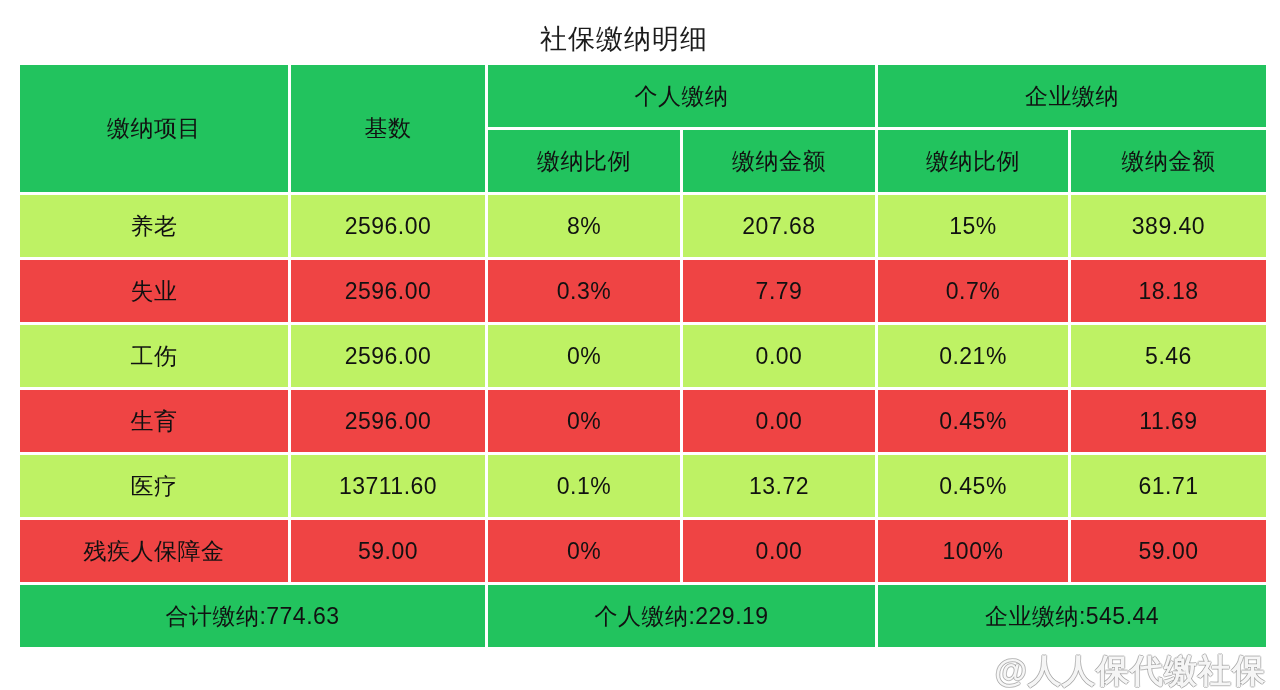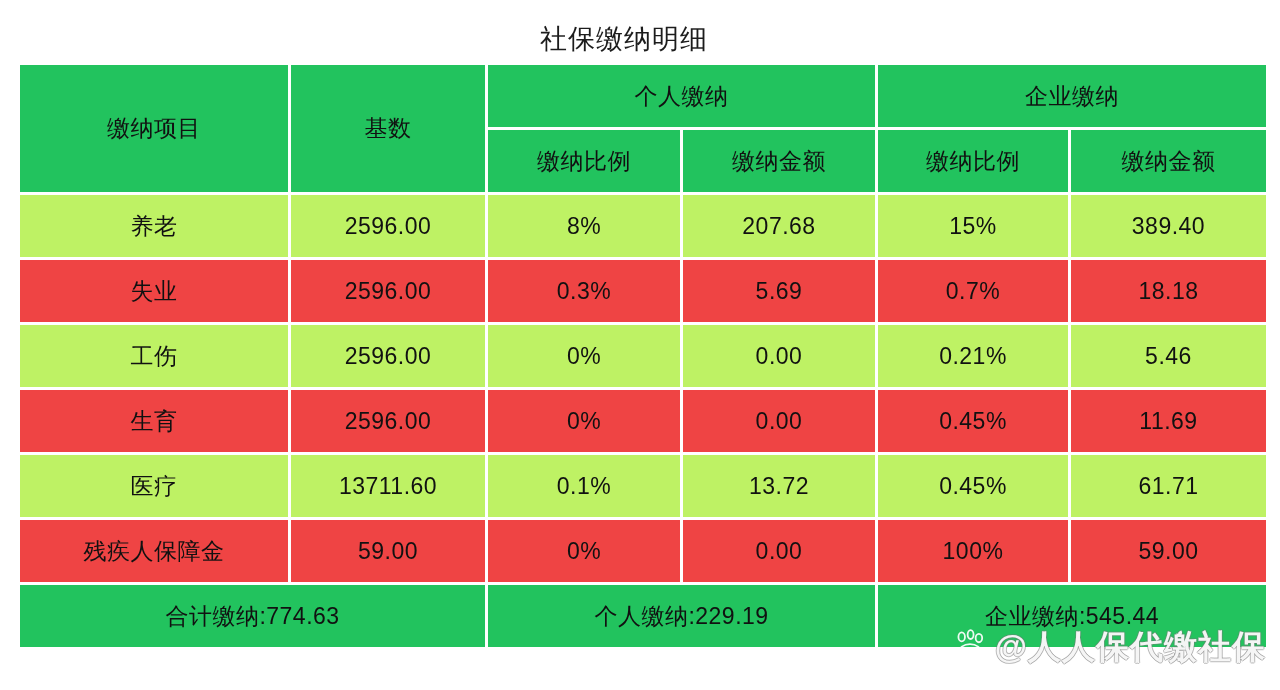--- a/index.html
+++ b/index.html
@@ -72,21 +72,21 @@
     font-size: 23px;
     color: #101010;
   }
 
   
 
   
   #watermark {
     position: absolute;
     right: 14px;
-    bottom: 24px;
+    bottom: 0;
     display: flex;
     align-items: center;
     gap: 6px;
     pointer-events: none;
     user-select: none;
   }
   #watermark .wm-text {
     font-size: 33px;
     line-height: 36px;
     color: rgba(255,255,255,0.92);
@@ -141,21 +141,21 @@
         <td class="grey">2596.00</td>
         <td class="grey">8%</td>
         <td class="grey">207.68</td>
         <td class="grey">15%</td>
         <td class="grey">389.40</td>
       </tr>
       <tr>
         <td class="green">失业</td>
         <td class="green">2596.00</td>
         <td class="green">0.3%</td>
-        <td class="green">5.69</td>
+        <td class="green">7.79</td>
         <td class="green">0.7%</td>
         <td class="green">18.18</td>
       </tr>
       <tr>
         <td class="grey">工伤</td>
         <td class="grey">2596.00</td>
         <td class="grey">0%</td>
         <td class="grey">0.00</td>
         <td class="grey">0.21%</td>
         <td class="grey">5.46</td>

